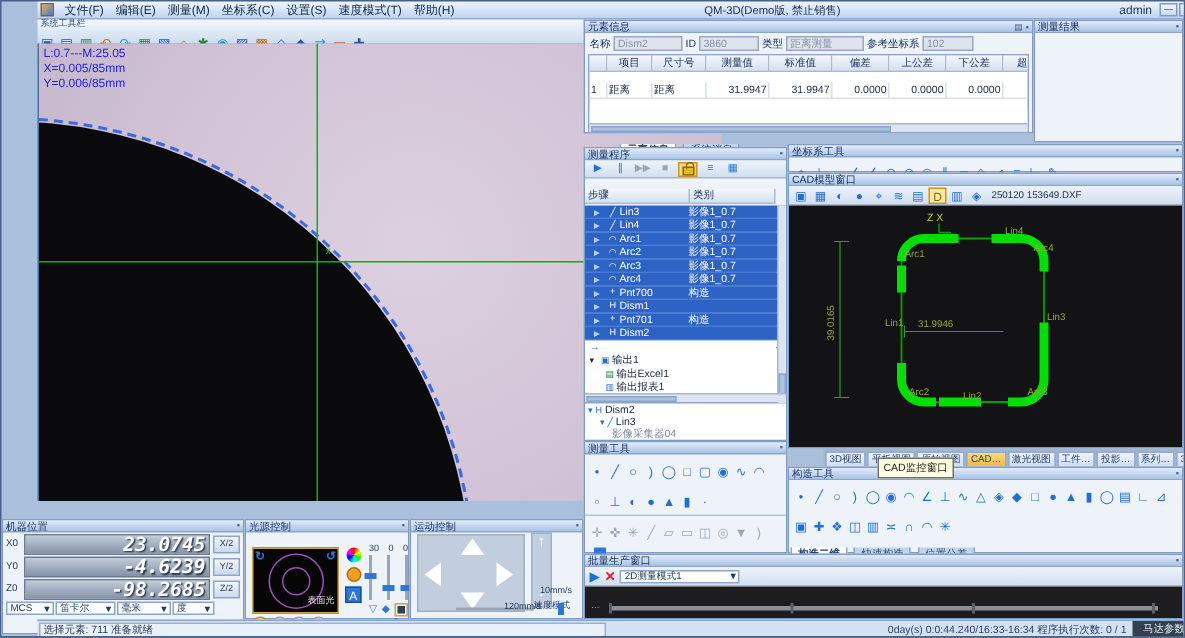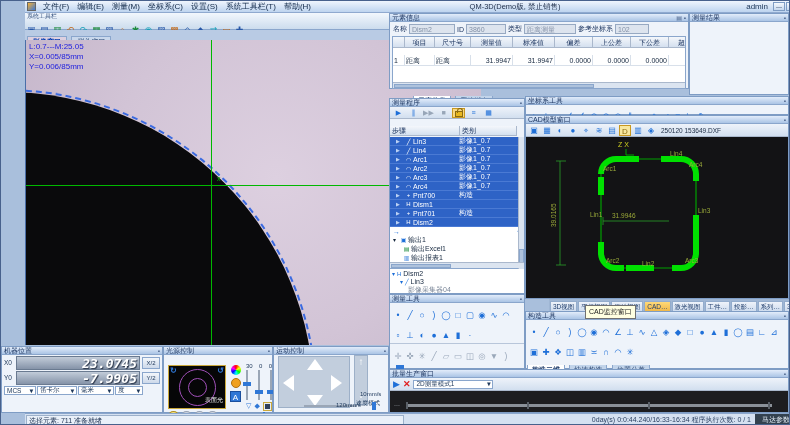--- a/index.html
+++ b/index.html
@@ -20,21 +20,21 @@
 #systb{left:0;top:12px;width:388px;height:17px;background:linear-gradient(#f2f7fd,#ccdced);border-bottom:1px solid #8aa6cc;}
 #systb .tcaption{height:6px;font-size:6px;line-height:6px;color:#33507e;padding:0 2px;}
 .iconrow span{display:inline-block;width:13px;height:11px;font-size:9px;line-height:11px;text-align:center;color:#2858a8;}
 #systb .iconrow span:nth-child(3n){color:#1a8a3a;}
 #systb .iconrow span:nth-child(4n){color:#c06818;}
 #systb .iconrow span:nth-child(5n){color:#18a0b8;}
 
 #camtabs{left:0;top:29px;width:388px;height:11px;background:#b9cbe4;border-bottom:1px solid #7e9cc4;padding-left:2px;}
 .ctab{display:inline-block;padding:0 5px;height:10px;line-height:10px;font-size:7px;background:#c9d8ec;border:1px solid #8aa6cc;border-bottom:none;color:#23406e;}
 .ctab.active{background:#ddd0e0;color:#0038b0;font-weight:bold;}
-#camera{left:0;top:39px;width:456px;height:305px;background:radial-gradient(circle at 55% 45%,#ddd0e0 0%,#d2c4d6 55%,#c5b6ca 100%);overflow:hidden;border-left:1px solid #4a6ea8;}
+#camera{left:0;top:28px;width:456px;height:305px;background:radial-gradient(circle at 55% 45%,#ddd0e0 0%,#d2c4d6 55%,#c5b6ca 100%);overflow:hidden;border-left:1px solid #4a6ea8;}
 #edgedots{position:absolute;left:-331px;top:49px;width:622px;height:622px;border-radius:50%;border:2px dashed #3a6ae0;}
 #blackdisk{position:absolute;left:-328px;top:52px;width:616px;height:616px;border-radius:50%;background:#0a0a0c;}
 #chv{position:absolute;left:185px;top:0;width:1px;height:305px;background:#00b800;}
 #chh{position:absolute;left:0;top:145px;width:388px;height:1px;background:#00b800;}
 #chx{position:absolute;left:191px;top:135px;color:#00c000;font-size:7px;}
 #camoverlay{position:absolute;left:3px;top:2px;color:#2222dd;font-size:8px;line-height:10px;}
 #camctrl{position:absolute;right:4px;top:2px;display:flex;gap:2px;align-items:center;}
 #camsel{display:inline-flex;justify-content:space-between;align-items:center;width:46px;height:10px;background:#fff;border:1px solid #7090b8;font-size:7px;padding:0 1px;color:#203a5c;}
 .camb{width:10px;height:10px;background:linear-gradient(#e8f0fa,#bcd2ec);border:1px solid #88a8cc;}
 .lock{position:relative;width:8px;height:6px;background:#e8b820;border:1px solid #8a6a10;margin-top:4px;}
@@ -156,21 +156,21 @@
 
 <div id="win">
 
   <div class="abs" id="titlebar">
     <span id="appicon"></span>
     <span class="menu">文件(F)</span>
     <span class="menu">编辑(E)</span>
     <span class="menu">测量(M)</span>
     <span class="menu">坐标系(C)</span>
     <span class="menu">设置(S)</span>
-    <span class="menu">系统工具栏(T)</span>
+    <span class="menu">速度模式(T)</span>
     <span class="menu">帮助(H)</span>
     <span id="titletext">QM-3D(Demo版, 禁止销售)</span>
     <span id="userlabel">admin</span>
     <span class="winbtn">—</span>
     <span class="winbtn">□</span>
     <span class="winbtn">✕</span>
   </div>
 
   <div class="abs" id="systb">
     <div class="tcaption"><span>系统工具栏</span></div>
@@ -470,34 +470,39 @@
       <span id="tl-ell">...</span>
       <div id="tl-track">
         <i class="tick" style="left:0%"></i>
           <i class="tick" style="left:33%"></i>
           <i class="tick" style="left:66%"></i>
           <i class="tick" style="left:99%"></i>
       </div>
     </div>
   </div>
 
-  <div class="panel" style="left:0;top:345px;width:162px;height:67px;">
+  <div class="panel" style="left:0;top:345px;width:162px;height:77px;">
     <div class="phdr">
         <span>机器位置</span>
         <span class="pin">▪</span>
       </div>
     <div class="drorow">
       <span class="drolab">X0</span>
       <span class="droval">23.0745</span>
       <span class="drobtn">X/2</span>
     </div>
     <div class="drorow">
       <span class="drolab">Y0</span>
-      <span class="droval">-7.9905</span>
+      <span class="droval">-4.6239</span>
       <span class="drobtn">Y/2</span>
+    </div>
+    <div class="drorow">
+      <span class="drolab">Z0</span>
+      <span class="droval">-98.2685</span>
+      <span class="drobtn">Z/2</span>
     </div>
     <div id="droselects">
       <span class="dsel" style="width:32px">
           <span>MCS</span>
           <b>▾</b>
         </span>
       <span class="dsel" style="width:40px">
           <span>笛卡尔</span>
           <b>▾</b>
         </span>

